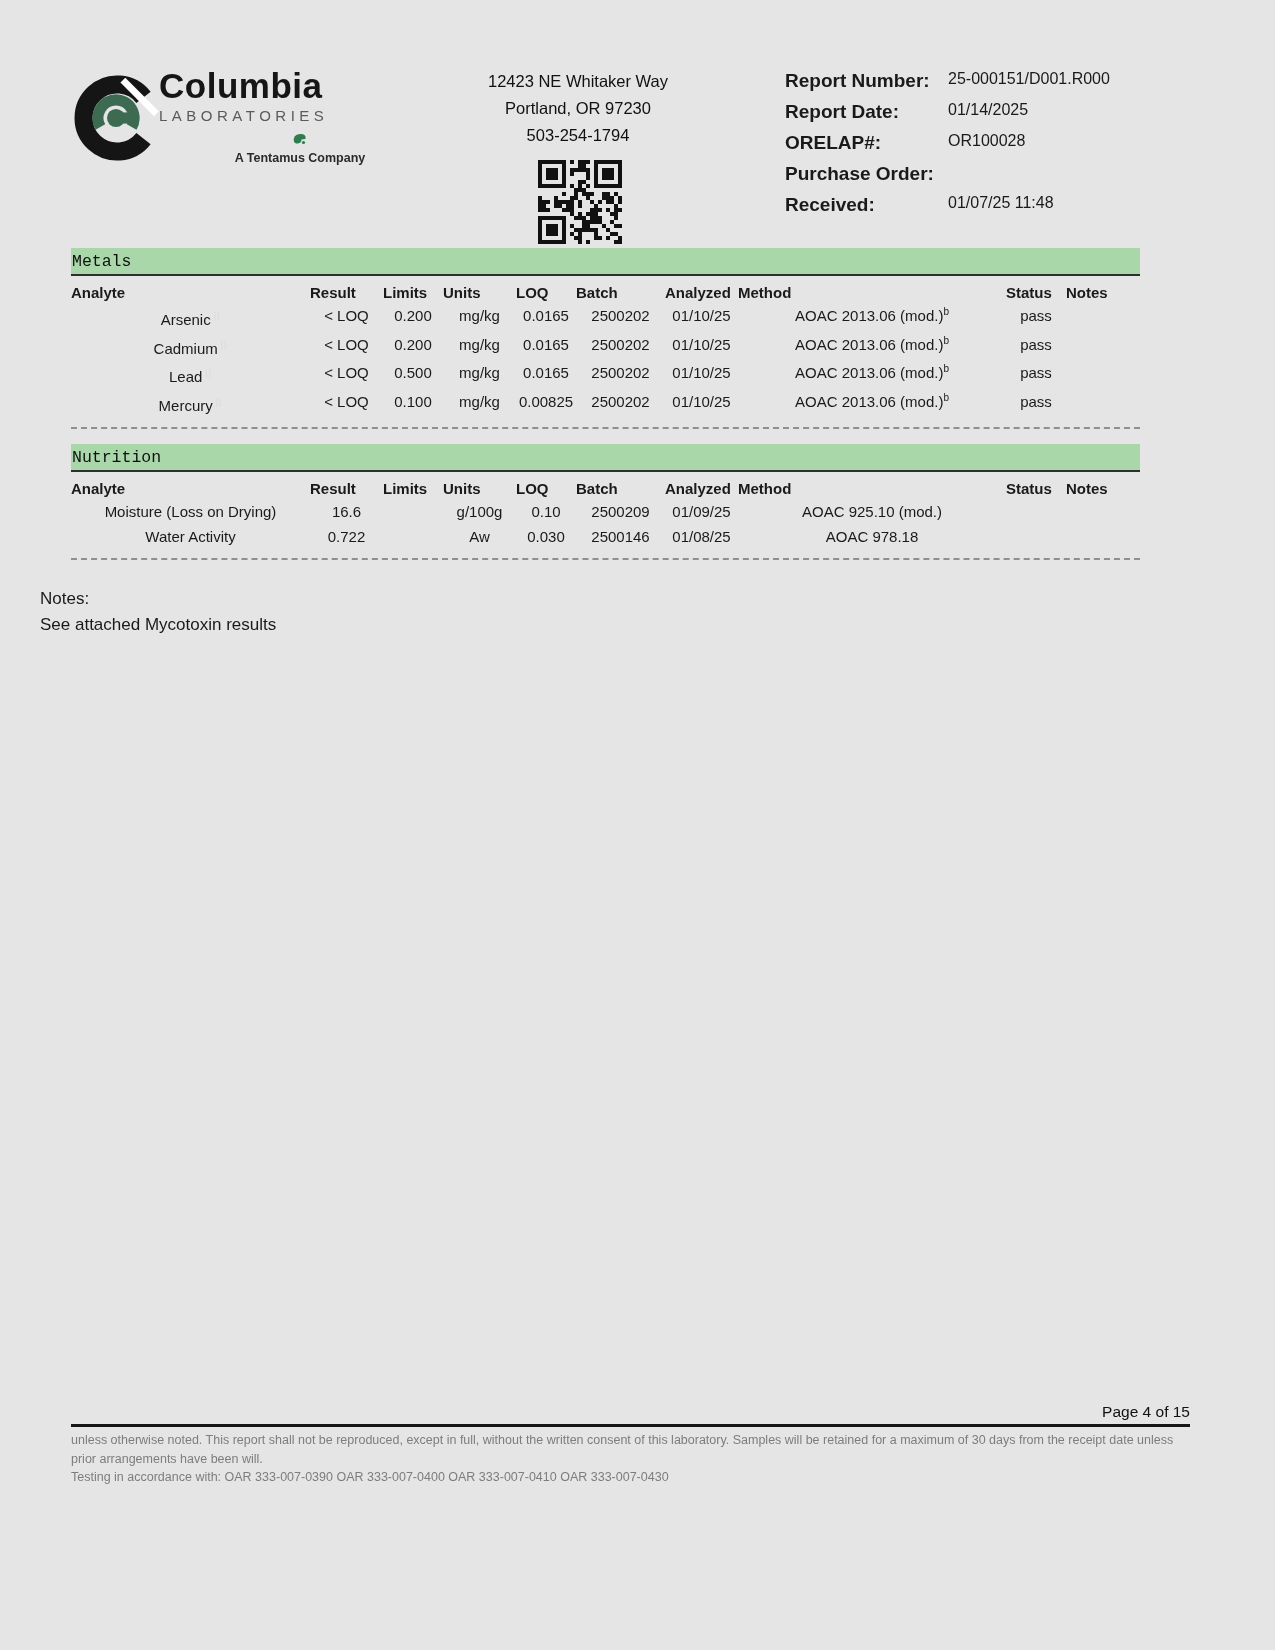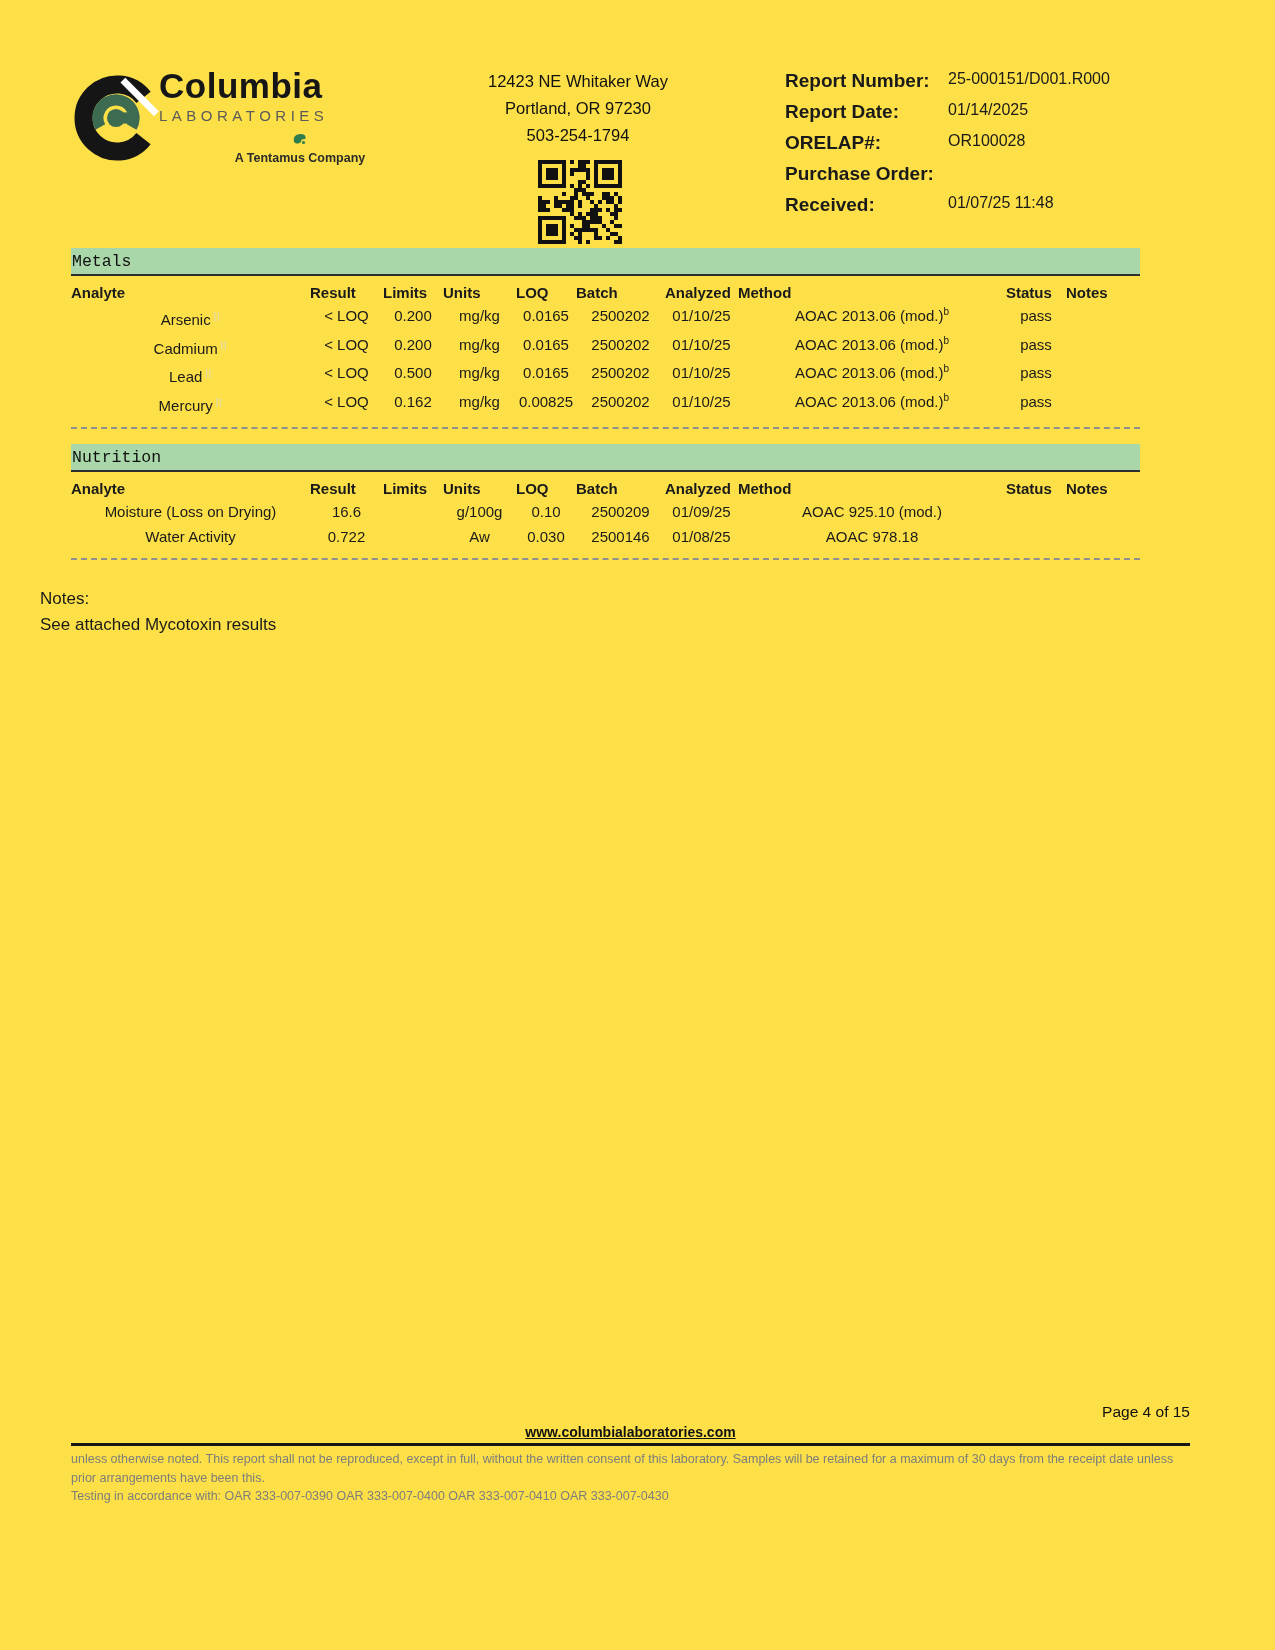--- a/index.html
+++ b/index.html
@@ -1,16 +1,16 @@
 <!DOCTYPE html>
 <html style="--section_bar: #a9d7a9; --logo_green: #3d6b52; --logo_black: #151515;"><head>
 <meta charset="utf-8">
 <style>
   html,body{margin:0;padding:0;background:#ffffff;}
-  .page{position:relative;width:1275px;height:1650px;background:#fde047;
+  .page{position:relative;width:1275px;height:1650px;background:#e5e5e5;
         font-family:"Liberation Sans",sans-serif;color:#1a1a1a;overflow:hidden;}
 
   
   .header{position:relative;height:248px;}
   .logo-wrap{position:absolute;left:73px;top:66px;}
   .logo-mark{position:absolute;left:0;top:4px;}
   .logo-text{position:absolute;left:86px;top:0;width:260px;}
   .brand{font-size:35px;font-weight:bold;color:#161616;letter-spacing:0.5px;line-height:40px;}
   .brand-sub{font-size:15px;letter-spacing:4.5px;color:#5a5a5a;margin-top:1px;}
   .tentamus{display:flex;align-items:center;gap:5px;margin-top:8px;margin-left:22px;flex-direction:column;}
@@ -382,21 +382,21 @@
           <div class="t-cell cell-loq">0.0165</div>
           <div class="t-cell cell-batch">2500202</div>
           <div class="t-cell cell-analyzed">01/10/25</div>
           <div class="t-cell cell-method">AOAC 2013.06 (mod.)<sup>b</sup></div>
           <div class="t-cell cell-status">pass</div>
           <div class="t-cell cell-notes"></div>
         </div>
         <div class="t-row">
           <div class="t-cell cell-analyte">Mercury</div>
           <div class="t-cell cell-result">&lt; LOQ</div>
-          <div class="t-cell cell-limits">0.162</div>
+          <div class="t-cell cell-limits">0.100</div>
           <div class="t-cell cell-units">mg/kg</div>
           <div class="t-cell cell-loq">0.00825</div>
           <div class="t-cell cell-batch">2500202</div>
           <div class="t-cell cell-analyzed">01/10/25</div>
           <div class="t-cell cell-method">AOAC 2013.06 (mod.)<sup>b</sup></div>
           <div class="t-cell cell-status">pass</div>
           <div class="t-cell cell-notes"></div>
         </div>
       </div>
     <div class="dashed"></div>
@@ -445,22 +445,21 @@
     <div class="dashed"></div>
   </div>
 
   <div class="notes">
     <div>Notes:</div>
     <div>See attached Mycotoxin results</div>
   </div>
 
   <div class="footer">
     <div class="page-num">Page 4 of 15</div>
-    <div class="site">www.columbialaboratories.com</div>
     <div class="rule"></div>
     <div class="disc">
       <div>unless otherwise noted. This report shall not be reproduced, except in full, without the written consent of this laboratory. Samples will be retained for a maximum of 30 days from the receipt date unless</div>
-      <div>prior arrangements have been this.</div>
+      <div>prior arrangements have been will.</div>
     </div>
     <div class="accordance">Testing in accordance with: OAR 333-007-0390 OAR 333-007-0400 OAR 333-007-0410  OAR 333-007-0430</div>
   </div>
 
 </div>
 
 </body></html>

